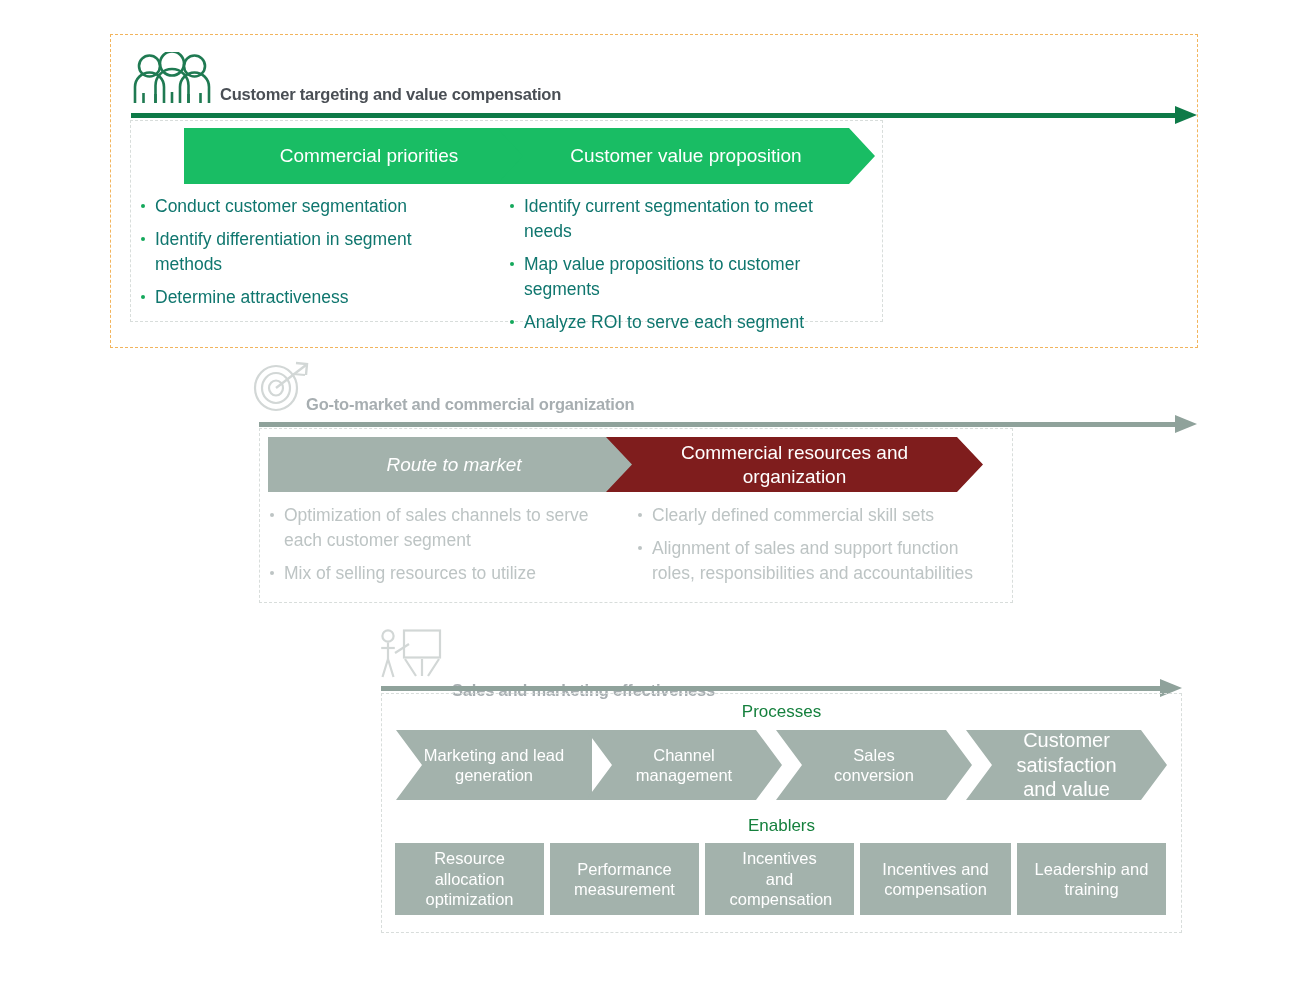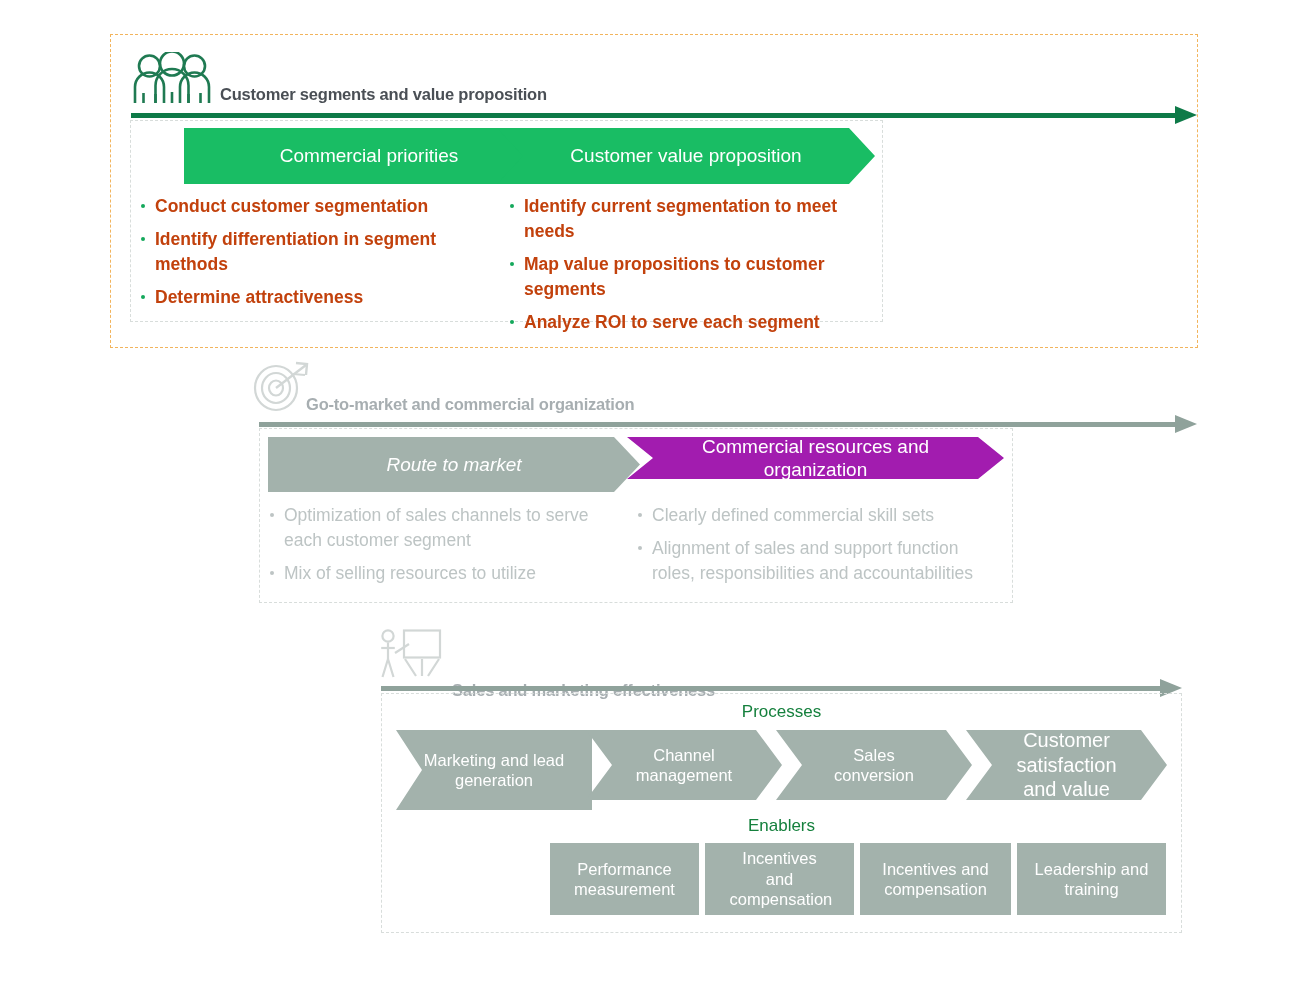--- a/index.html
+++ b/index.html
@@ -62,21 +62,21 @@
     padding-left: 14px;
     margin-bottom: 8px;
     font-size: 17.5px;
     line-height: 1.43;
   }
   .bullet:last-child { margin-bottom: 0; }
   .bullet .dot {
     position: absolute; left: 0; top: 0.58em;
     width: 4px; height: 4px; border-radius: 50%;
   }
-  .b-green { color: #c2410c; font-weight: bold; }
+  .b-green { color: #0f766e; }
   .b-green .dot { background: #14A85B; }
   .b-gray  { color: #BDC4C4; }
   .b-gray  .dot { background: #BDC4C4; }
 
   
   .group-label {
     position: absolute;
     font-size: 17px;
     color: #15803d;
     text-align: center;
@@ -107,21 +107,21 @@
       <circle cx="19.5" cy="14" r="10.5"></circle>
       <circle cx="64.5" cy="14" r="10.5"></circle>
       <circle cx="42" cy="11.5" r="12"></circle>
       <path d="M5 51 V35 a14.5 14.5 0 0 1 14.5 -14.5 a14.5 14.5 0 0 1 14.5 14.5 V51"></path>
       <path d="M50 51 V35 a14.5 14.5 0 0 1 14.5 -14.5 a14.5 14.5 0 0 1 14.5 14.5 V51"></path>
       <path d="M25.5 51 V33.5 a16.5 16.5 0 0 1 16.5 -16.5 a16.5 16.5 0 0 1 16.5 16.5 V51"></path>
       <path d="M13.5 51 V41 M25.5 51 V42 M42 51 V40 M58.5 51 V42 M70.5 51 V41"></path>
     </svg>
   </span>
 
-  <span class="abs sec-title green" style="left:220px; top:85px;">Customer segments and value proposition</span>
+  <span class="abs sec-title green" style="left:220px; top:85px;">Customer targeting and value compensation</span>
 
   <div class="arrow-line" style="left:131px; top:113px; width:1066px;">
     <div class="shaft" style="width:1048px; background:#0E7A48;"></div>
     <div class="head" style="left:1044px; border-left:22px solid #0E7A48;"></div>
   </div>
 
   <div class="abs inner-dashed" style="left:130px; top:120px; width:753px; height:202px;"></div>
 
   <div class="chev chev-head-only" style="left:140px; top:128px; width:370px; height:56px; background:#19BD64; font-size:19px;margin-left:44px;">
     <span>Commercial priorities</span>
@@ -176,21 +176,21 @@
   <div class="arrow-line" style="left:259px; top:422px; width:938px;">
     <div class="shaft" style="width:920px; background:#8FA29B;"></div>
     <div class="head" style="left:916px; border-left:22px solid #8FA29B;"></div>
   </div>
 
   <div class="abs inner-dashed" style="left:259px; top:428px; width:754px; height:175px;"></div>
 
   <div class="chev chev-head-only" style="left:268px; top:437px; width:372px; height:55px; background:#A3B2AC; font-size:19px;font-style:italic;">
     <span>Route to market</span>
   </div>
-  <div class="chev chev-both" style="left:627px; top:437px; width:377px; height:42px; background:#a21caf; font-size:19px;">
+  <div class="chev chev-both" style="left:606px; top:437px; width:377px; height:55px; background:#7f1d1d; font-size:19px;">
     <span style="max-width:250px; display:inline-block;">Commercial resources and organization</span>
   </div>
 
   <div class="bullets" style="left:270px; top:503px; width:330px;">
     <div class="bullet b-gray">
       <span class="dot"></span>
       <span>Optimization of sales channels to serve each customer segment</span>
     </div>
     <div class="bullet b-gray">
       <span class="dot"></span>
@@ -227,35 +227,38 @@
 
   <div class="arrow-line" style="left:381px; top:686px; width:801px;">
     <div class="shaft" style="width:783px; background:#8FA29B;"></div>
     <div class="head" style="left:779px; border-left:22px solid #8FA29B;"></div>
   </div>
 
   <div class="abs inner-dashed" style="left:381px; top:693px; width:801px; height:240px;"></div>
 
   <div class="group-label" style="left:381px; top:702px; width:801px;">Processes</div>
 
-  <div class="chev chev-tail-only" style="left:396px; top:730px; width:196px; height:80px; background:#A3B2AC; font-size:16.5px;">
+  <div class="chev chev-tail-only" style="left:396px; top:730px; width:196px; height:70px; background:#A3B2AC; font-size:16.5px;">
     <span style="max-width:150px; display:inline-block;">Marketing and lead generation</span>
   </div>
   <div class="chev chev-both" style="left:586px; top:730px; width:196px; height:70px; background:#A3B2AC; font-size:16.5px;">
     <span style="max-width:150px; display:inline-block;">Channel management</span>
   </div>
   <div class="chev chev-both" style="left:776px; top:730px; width:196px; height:70px; background:#A3B2AC; font-size:16.5px;">
     <span style="max-width:120px; display:inline-block;">Sales conversion</span>
   </div>
   <div class="chev chev-both" style="left:966px; top:730px; width:201px; height:70px; background:#A3B2AC; font-size:20px;">
     <span style="max-width:125px; display:inline-block;">Customer satisfaction and value</span>
   </div>
 
   <div class="group-label" style="left:381px; top:816px; width:801px;">Enablers</div>
 
+  <div class="enabler" style="left:395px; top:843px; width:149px; height:72px; background:#A3B2AC;">
+    <span>Resource allocation optimization</span>
+  </div>
   <div class="enabler" style="left:550px; top:843px; width:149px; height:72px; background:#A3B2AC;">
     <span>Performance measurement</span>
   </div>
   <div class="enabler" style="left:705px; top:843px; width:149px; height:72px; background:#A3B2AC;">
     <span style="max-width:100px; display:inline-block;">Incentives and compensation</span>
   </div>
   <div class="enabler" style="left:860px; top:843px; width:151px; height:72px; background:#A3B2AC;">
     <span>Incentives and compensation</span>
   </div>
   <div class="enabler" style="left:1017px; top:843px; width:149px; height:72px; background:#A3B2AC;">

